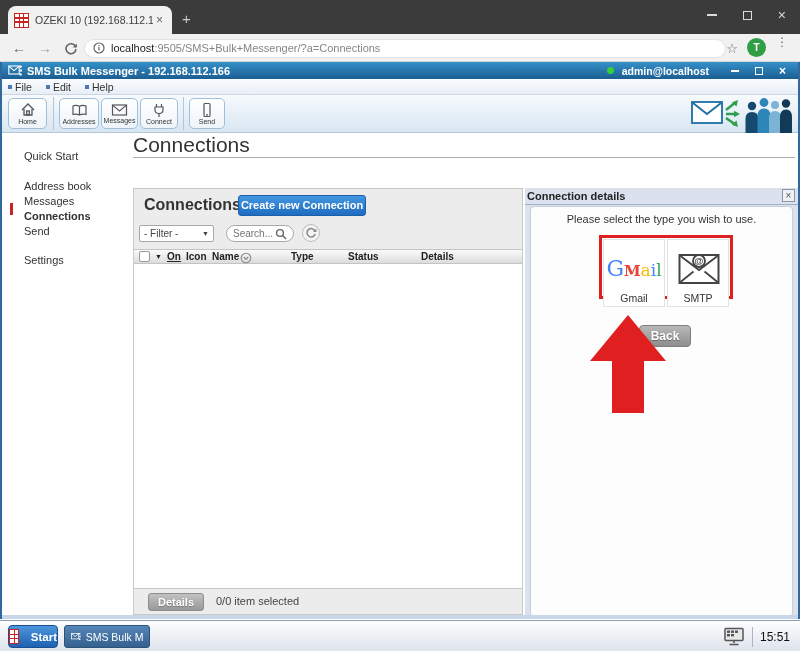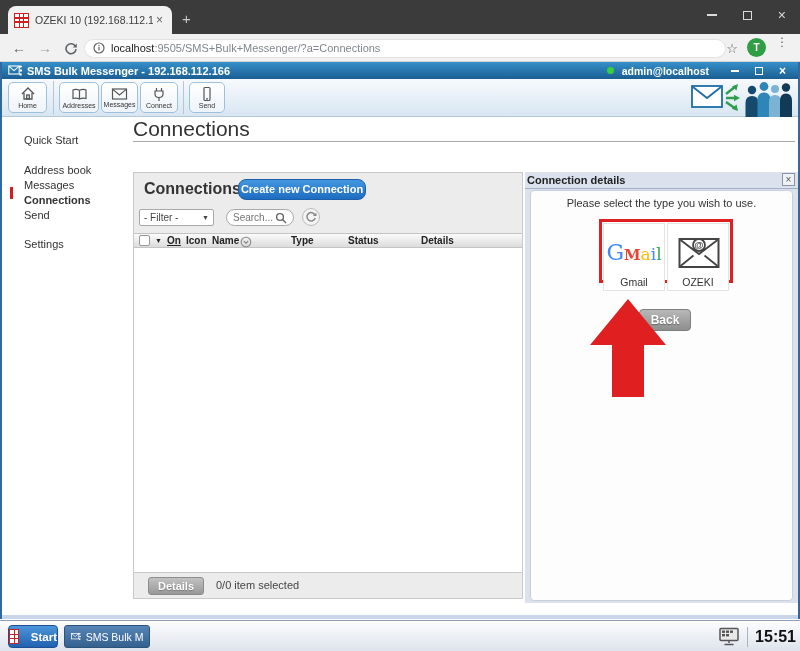--- a/index.html
+++ b/index.html
@@ -62,21 +62,21 @@
   .page-h1 { position:absolute; left:131px; top:0px; right:3px; font-size:21px; color:#333;
              border-bottom:1px solid #aaa; padding-bottom:3px; height:25px; }
   .page-desc { position:absolute; left:131px; top:28px; width:662px; font-size:11px; color:#333; line-height:1.3; }
 
   
   .cpanel { position:absolute; left:131px; top:55px; width:390px; height:427px; border:1px solid #c9c9c9;
             background:#fff; display:flex; flex-direction:column; }
   .cp-head { background:#ececec; height:60px; position:relative; }
   .cp-title { position:absolute; left:10px; top:7px; font-size:16px; font-weight:bold; color:#333; }
   .cp-create { position:absolute; left:104px; top:6px; width:128px; height:21px;
-               background:linear-gradient(#4397e0,#1e6cc0); border:1px solid #1b5fa8; border-radius:8px;
+               background:linear-gradient(#4397e0,#1e6cc0); border:1px solid #1b5fa8; border-radius:3px;
                color:#fff; font-size:11px; font-weight:bold; text-align:center; line-height:19px; }
   .cp-filter { position:absolute; left:5px; top:36px; width:75px; height:17px; background:#fff; border:1px solid #a8a8a8;
                border-radius:2px; font-size:10px; color:#444; display:flex; align-items:center; padding:0 4px; }
   .cp-filter .arr { margin-left:auto; font-size:7px; color:#444; }
   .cp-search { position:absolute; left:92px; top:36px; width:68px; height:17px; border:1px solid #a8a8a8; border-radius:9px;
                background:#fff; display:flex; align-items:center; padding:0 4px; }
   .cp-search input { border:none; outline:none; width:44px; font-size:10px; color:#999; background:transparent;
                      font-family:"Liberation Sans", sans-serif; }
   .cp-refresh { position:absolute; left:168px; top:35px; width:18px; height:18px; border:1px solid #bbb; border-radius:50%;
                 background:#f4f4f4; display:flex; align-items:center; justify-content:center; }
@@ -123,21 +123,21 @@
   .taskbar { position:absolute; left:0; top:620px; width:800px; height:31px;
              background:linear-gradient(#fdfdfe,#dee3ec); border-top:1px solid #8fa0b4; }
   .tk-start { position:absolute; left:8px; top:4px; width:50px; height:23px; background:linear-gradient(#4c96dc,#1f61b0);
               border:1px solid #1b4f92; border-radius:4px; display:flex; align-items:center; justify-content:center; gap:12px; }
   .tk-start span { color:#fff; font-size:11.5px; font-weight:bold; }
   .tk-task { position:absolute; left:64px; top:4px; width:86px; height:23px; background:linear-gradient(#5585b7,#35618f);
              border:1px solid #2c5379; border-radius:3px; display:flex; align-items:center; padding:0 6px; gap:5px; }
   .tk-task span { color:#fff; font-size:10.5px; white-space:nowrap; overflow:hidden; }
   .tk-tray { position:absolute; right:0; top:0; height:31px; display:flex; align-items:center; }
   .tk-sep { width:1px; height:20px; background:#aab4c2; margin:0 7px; }
-  .tk-clock { font-size:16px; font-weight:bold; color:#111; margin-right:4px; }
+  .tk-clock { font-size:12px; font-weight:normal; color:#111; margin-right:10px; }
 
   .ozicon { width:15px; height:15px; background:#fff; border:1.5px solid #c22; position:relative; }
   .ozicon:before, .ozicon:after { content:""; position:absolute; background:#c22; }
   .ozicon:before { left:3.5px; top:0; width:1.5px; height:100%; box-shadow:4px 0 0 #c22; }
   .ozicon:after { top:3.5px; left:0; height:1.5px; width:100%; box-shadow:0 4px 0 #c22; }
 </style>
 </head>
 <body>
 
 <div class="screen">
@@ -190,20 +190,34 @@
         <div class="a-dot"></div>
         <span class="a-user">admin@localhost</span>
         <div class="a-ctrl">
           <div class="a-min"></div>
           <div class="a-max"></div>
           <div class="a-close">×</div>
         </div>
       </div>
     </div>
 
+    <div class="a-menubar">
+      <div class="menu-item">
+          <span class="sq"></span>
+          <span>File</span>
+        </div>
+      <div class="menu-item">
+          <span class="sq"></span>
+          <span>Edit</span>
+        </div>
+      <div class="menu-item">
+          <span class="sq"></span>
+          <span>Help</span>
+        </div>
+    </div>
 
     <div class="a-toolbar">
       <div class="tb-btn" style="left:6px; width:39px;">
         <svg width="16" height="16" viewBox="0 0 16 16" fill="none" stroke="#555" stroke-width="1.3">
           <path d="M2 8 L8 2 L14 8"></path>
             <path d="M4 7 V13 H12 V7"></path>
             <rect x="6.7" y="9" width="2.6" height="4"></rect>
         </svg>
         <span class="lbl">Home</span>
       </div>
@@ -326,21 +340,21 @@
             <div class="tile-label">Gmail</div>
           </div>
           <div class="tile">
             <svg class="smtp-icon" width="42" height="34" viewBox="0 0 42 34">
               <rect x="1.5" y="3" width="39" height="28" fill="#fff" stroke="#444" stroke-width="2"></rect>
               <path d="M2.5 4 L21 18 L39.5 4" fill="none" stroke="#444" stroke-width="1.8"></path>
               <path d="M2.5 30 L15.5 19.5 M39.5 30 L26.5 19.5" fill="none" stroke="#444" stroke-width="1.8"></path>
               <circle cx="21" cy="9" r="6" fill="#fff" stroke="#444" stroke-width="1.8"></circle>
               <text x="21" y="12.4" text-anchor="middle" font-size="9.5" font-weight="bold" fill="#444" font-family="Liberation Sans, sans-serif">@</text>
             </svg>
-            <div class="tile-label">OZEKI</div>
+            <div class="tile-label">SMTP</div>
           </div>
         </div>
         <div class="dp-back">Back</div>
         <svg class="dp-arrow" width="78" height="98" viewBox="0 0 78 98">
           <polygon points="39,0 77,46 55,46 55,98 23,98 23,46 1,46" fill="#e02020"></polygon>
         </svg>
       </div>
 
     </div>
     <div class="app-bottomstrip"></div>

